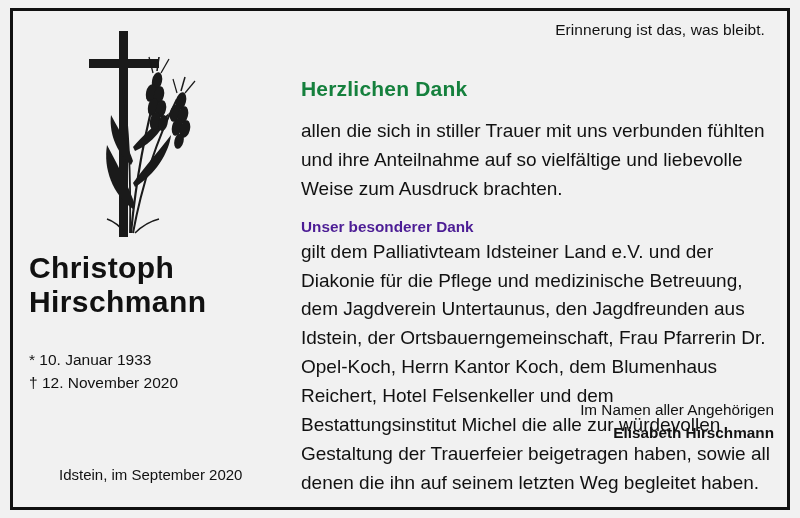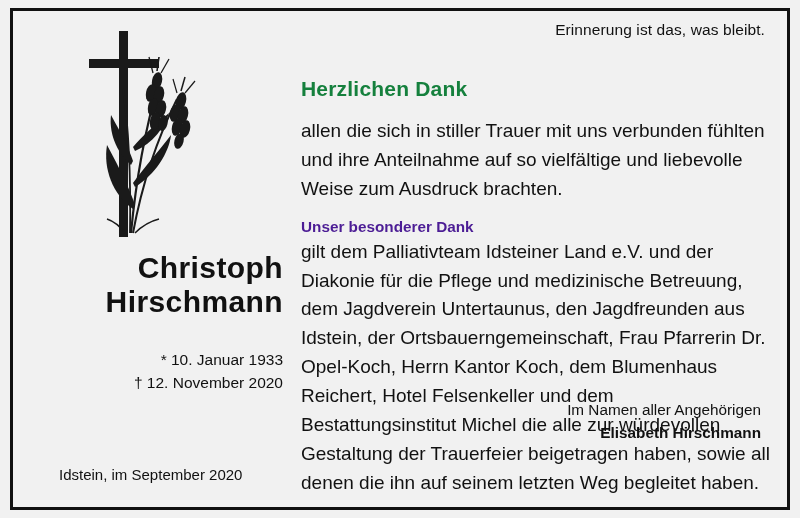--- a/index.html
+++ b/index.html
@@ -55,24 +55,24 @@
   }
   .cross-wrap {
     position: absolute;
     left: 60px;
     top: 8px;
     width: 160px;
     height: 230px;
   }
   .name-block {
     position: absolute;
-    left: 0;
+    left: 16px;
     top: 240px;
     width: 270px;
-    text-align: right;
+    text-align: left;
   }
   .name-line {
     font-size: 30px;
     font-weight: bold;
     color: #111;
     line-height: 1.12;
     letter-spacing: 0.4px;
   }
   .dates {
     margin-top: 30px;
@@ -110,21 +110,21 @@
     margin: 0 0 14px 0;
   }
   .sub-title {
     font-size: 15.3px;
     font-weight: bold;
     color: #4c1d95;
     margin: 0 0 2px 0;
   }
   .closing {
     position: absolute;
-    right: 26px;
+    right: 13px;
     bottom: 62px;
     text-align: right;
     font-size: 15.3px;
     color: #111;
     line-height: 1.55;
   }
   .closing .bold {
     font-weight: bold;
   }
 </style>

